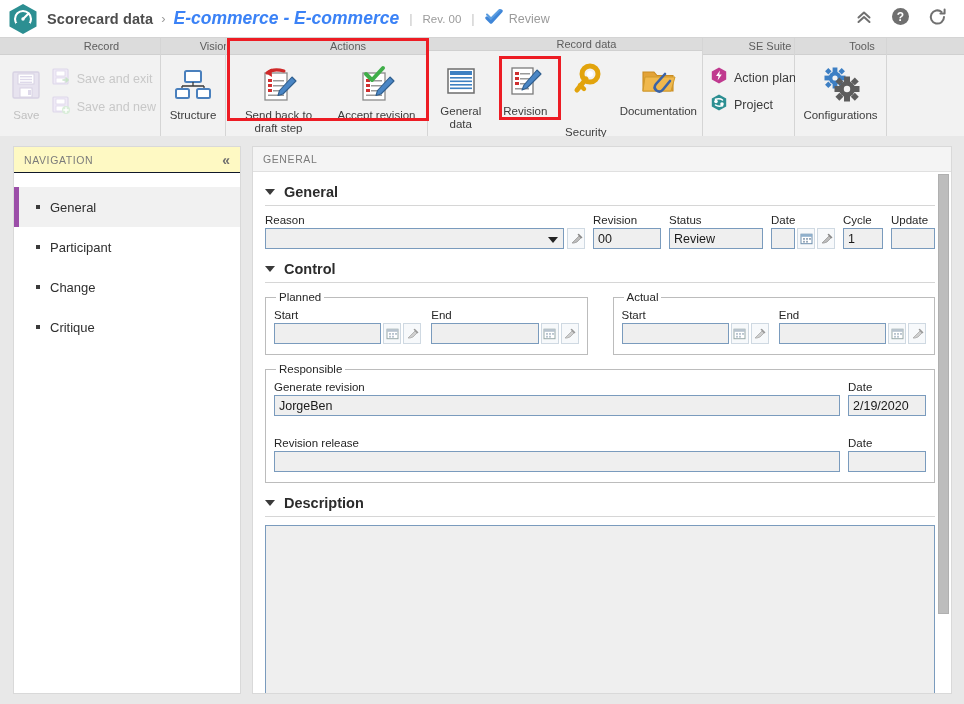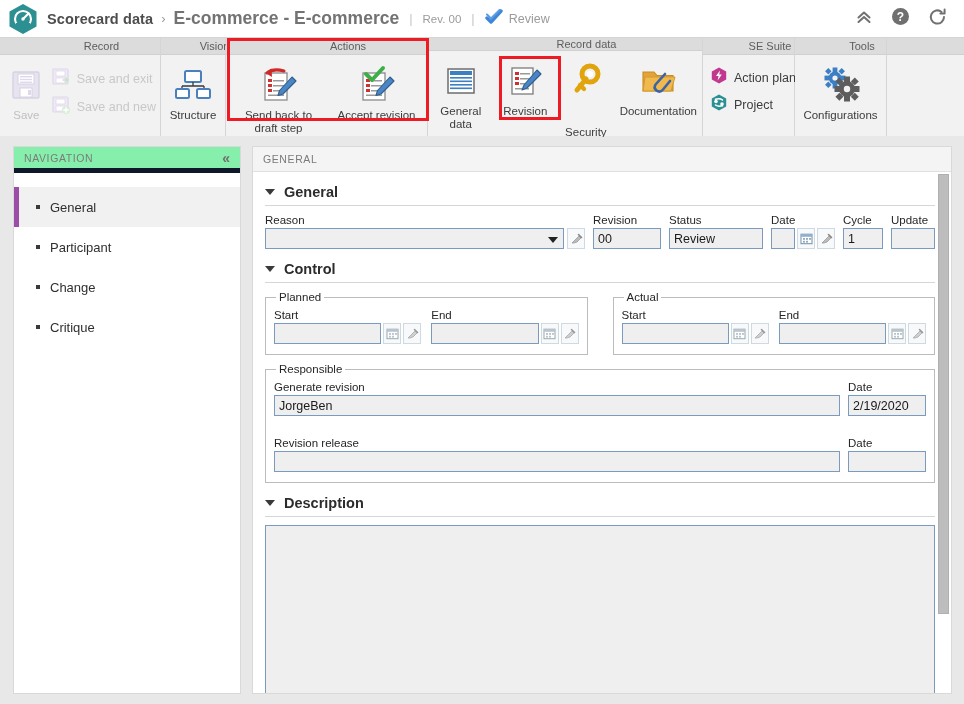--- a/index.html
+++ b/index.html
@@ -39,23 +39,24 @@
     letter-spacing: .1px;
     white-space: nowrap;
   }
   .crumb-sep {
     margin: 0 8px;
     color: #9a9a9a;
     font-size: 13px;
   }
   .crumb-title {
     font-size: 17.5px;
-    color: #737373;
+    color: #3b82f6;
     font-weight: bold;
     white-space: nowrap;
+    font-style: italic;
   }
   .pipe {
     color: #c6c6c6;
     margin: 0 10px;
     font-size: 13px;
   }
   .rev-label {
     font-size: 11.5px;
     color: #9b9b9b;
     white-space: nowrap;
@@ -158,22 +159,22 @@
   
   .navpanel {
     position: absolute; left: 13px; top: 9px;
     width: 228px; height: 548px;
     background: #ffffff;
     border: 1px solid #d9d9d9;
     display: flex; flex-direction: column;
   }
   .nav-header {
     height: 26px;
-    background: #86efac;
-    border-bottom: 5px solid #0f172a;
+    background: #fef9c3;
+    border-bottom: 1px solid #0f172a;
     display: flex; align-items: center;
     padding: 0 10px;
   }
   .nav-header-title {
     font-size: 10.5px;
     letter-spacing: .6px;
     color: #7b7b7b;
   }
   .nav-collapse {
     margin-left: auto;

